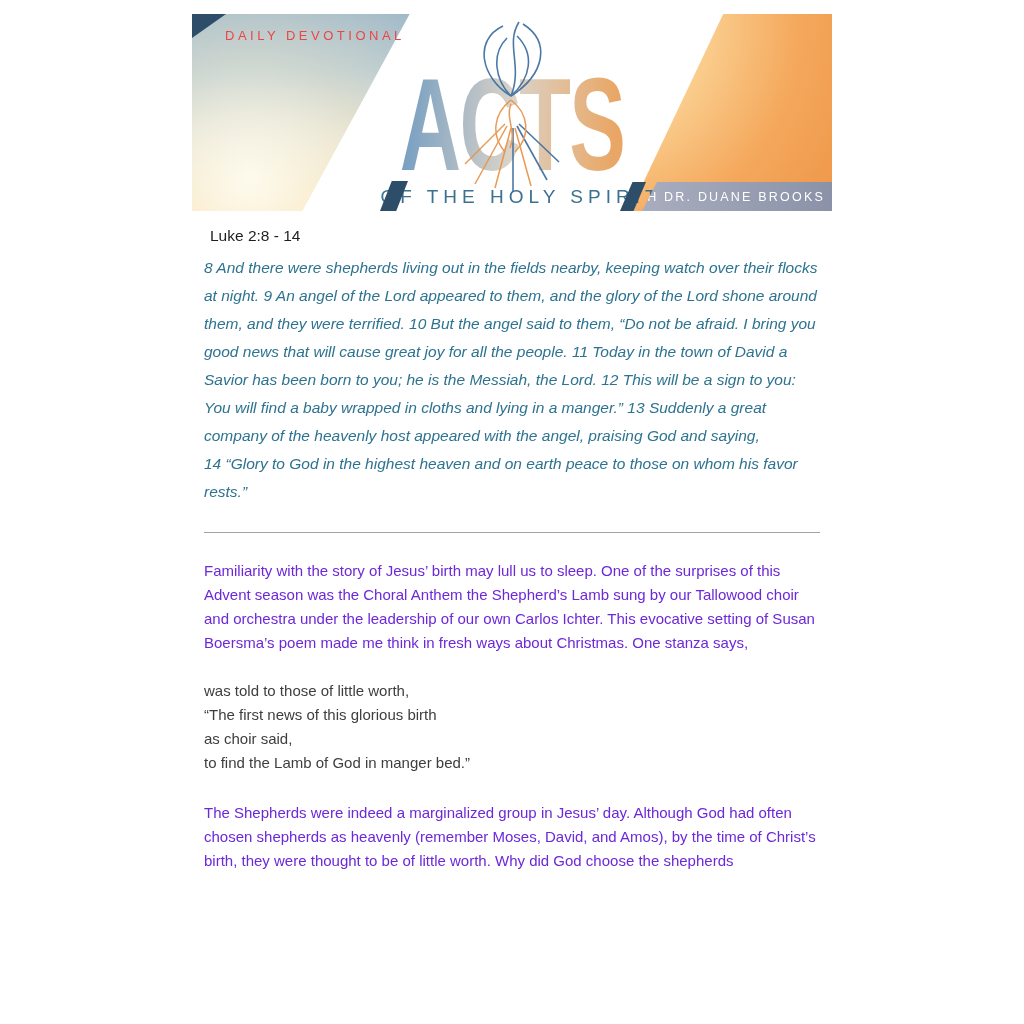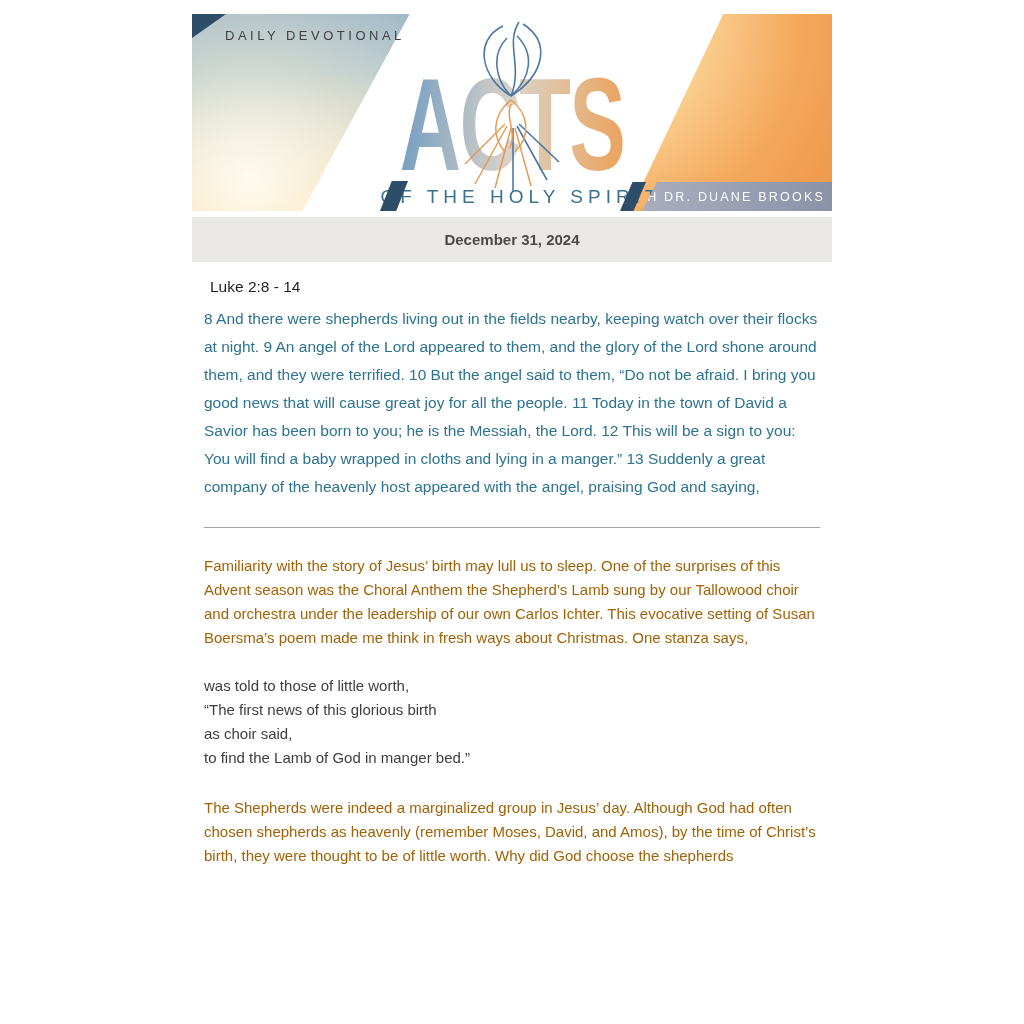--- a/index.html
+++ b/index.html
@@ -31,44 +31,44 @@
     clip-path:polygon(42% 0,100% 0,58% 100%,0 100%);background:#2d4d68;}
   .slash2{position:absolute;bottom:0;right:186px;width:26px;height:29px;z-index:4;
     clip-path:polygon(48% 0,100% 0,52% 100%,0 100%);background:#2d4d68;}
   .band{
     position:absolute;bottom:0;right:0;width:190px;height:29px;z-index:5;
     clip-path:polygon(15px 0,100% 0,100% 100%,0 100%);
     background:linear-gradient(to right,#a9adbe,#8b92a8);
     display:flex;align-items:center;justify-content:flex-end;
   }
   .band span{font-size:12.5px;letter-spacing:2.2px;color:#ffffff;padding-right:7px;white-space:nowrap;}
-  .daily{position:absolute;left:33px;top:14px;z-index:3;font-size:13px;letter-spacing:3.5px;color:#404040;white-space:nowrap;}
+  .daily{position:absolute;left:33px;top:14px;z-index:3;font-size:13px;letter-spacing:3.5px;color:#ef4444;white-space:nowrap;}
   .acts{
     position:absolute;left:0;width:100%;top:50px;z-index:2;text-align:center;
     font-size:100px;line-height:100px;font-weight:bold;letter-spacing:-2px;
     transform:scale(.85,1.32);transform-origin:50% 20%;
     background:linear-gradient(95deg,#3f6f9f 8%,#7fa3c2 32%,#dbd3c8 50%,#e9a868 68%,#e78b3f 90%);
     -webkit-background-clip:text;background-clip:text;color:transparent;
   }
   .subtitle{position:absolute;left:0;width:100%;top:172px;z-index:3;text-align:center;text-indent:18px;
     font-size:19px;letter-spacing:5px;color:#3a7190;white-space:nowrap;}
   .dove{position:absolute;left:255px;top:0;width:130px;height:180px;z-index:3;opacity:.95;}
 
   
   .datebar{height:45px;margin-top:6px;background:#e9e8e6;
     display:flex;align-items:center;justify-content:center;
     font-size:15px;font-weight:bold;color:#4b4a48;}
 
   
   .content{padding:0 12px;}
   .ref{margin-top:15px;font-size:15.5px;line-height:20px;color:#1e1e1e;margin-left:6px;}
-  .passage{margin-top:8px;font-size:15.5px;line-height:28px;color:#2d7390;}
+  .passage{margin-top:8px;font-style:italic;font-size:15.5px;line-height:28px;color:#2d7390;}
   .version{margin-top:38px;font-size:11px;color:#7d3246;}
   .divider{margin:26px 0 0;border:none;border-top:1px solid #a3a3a3;height:0;}
-  .para{margin-top:26px;font-size:15px;line-height:24px;color:#a16207;}
+  .para{margin-top:26px;font-size:15px;line-height:24px;color:#6d28d9;}
   .poem{margin-top:24px;font-size:15px;line-height:24px;color:#3e3e3e;}
 </style>
 </head>
 <body>
 
 <div class="email">
 
   <div class="banner">
     <div class="sky"></div>
     <div class="corner-tri"></div>
@@ -99,29 +99,27 @@
       </g>
     </svg>
 
     <div class="acts">ACTS</div>
     <div class="subtitle">OF THE HOLY SPIRIT</div>
     <div class="band">
       <span>WITH DR. DUANE BROOKS</span>
     </div>
   </div>
 
-  <div class="datebar">
-    <span>December 31, 2024</span>
-  </div>
 
   <div class="content">
     <div class="ref">Luke 2:8 - 14</div>
 
     <div class="passage">
       <div>8 And there were shepherds living out in the fields nearby, keeping watch over their flocks at night. 9 An angel of the Lord appeared to them, and the glory of the Lord shone around them, and they were terrified. 10 But the angel said to them, “Do not be afraid. I bring you good news that will cause great joy for all the people. 11 Today in the town of David a Savior has been born to you; he is the Messiah, the Lord. 12 This will be a sign to you: You will find a baby wrapped in cloths and lying in a manger.” 13 Suddenly a great company of the heavenly host appeared with the angel, praising God and saying,</div>
+      <div>14 “Glory to God in the highest heaven and on earth peace to those on whom his favor rests.”</div>
     </div>
 
 
     <hr class="divider">
 
     <div class="para">Familiarity with the story of Jesus’ birth may lull us to sleep. One of the surprises of this Advent season was the Choral Anthem the Shepherd’s Lamb sung by our Tallowood choir and orchestra under the leadership of our own Carlos Ichter. This evocative setting of Susan Boersma’s poem made me think in fresh ways about Christmas. One stanza says,</div>
 
     <div class="poem">
       <div>was told to those of little worth,</div>
       <div>“The first news of this glorious birth</div>

